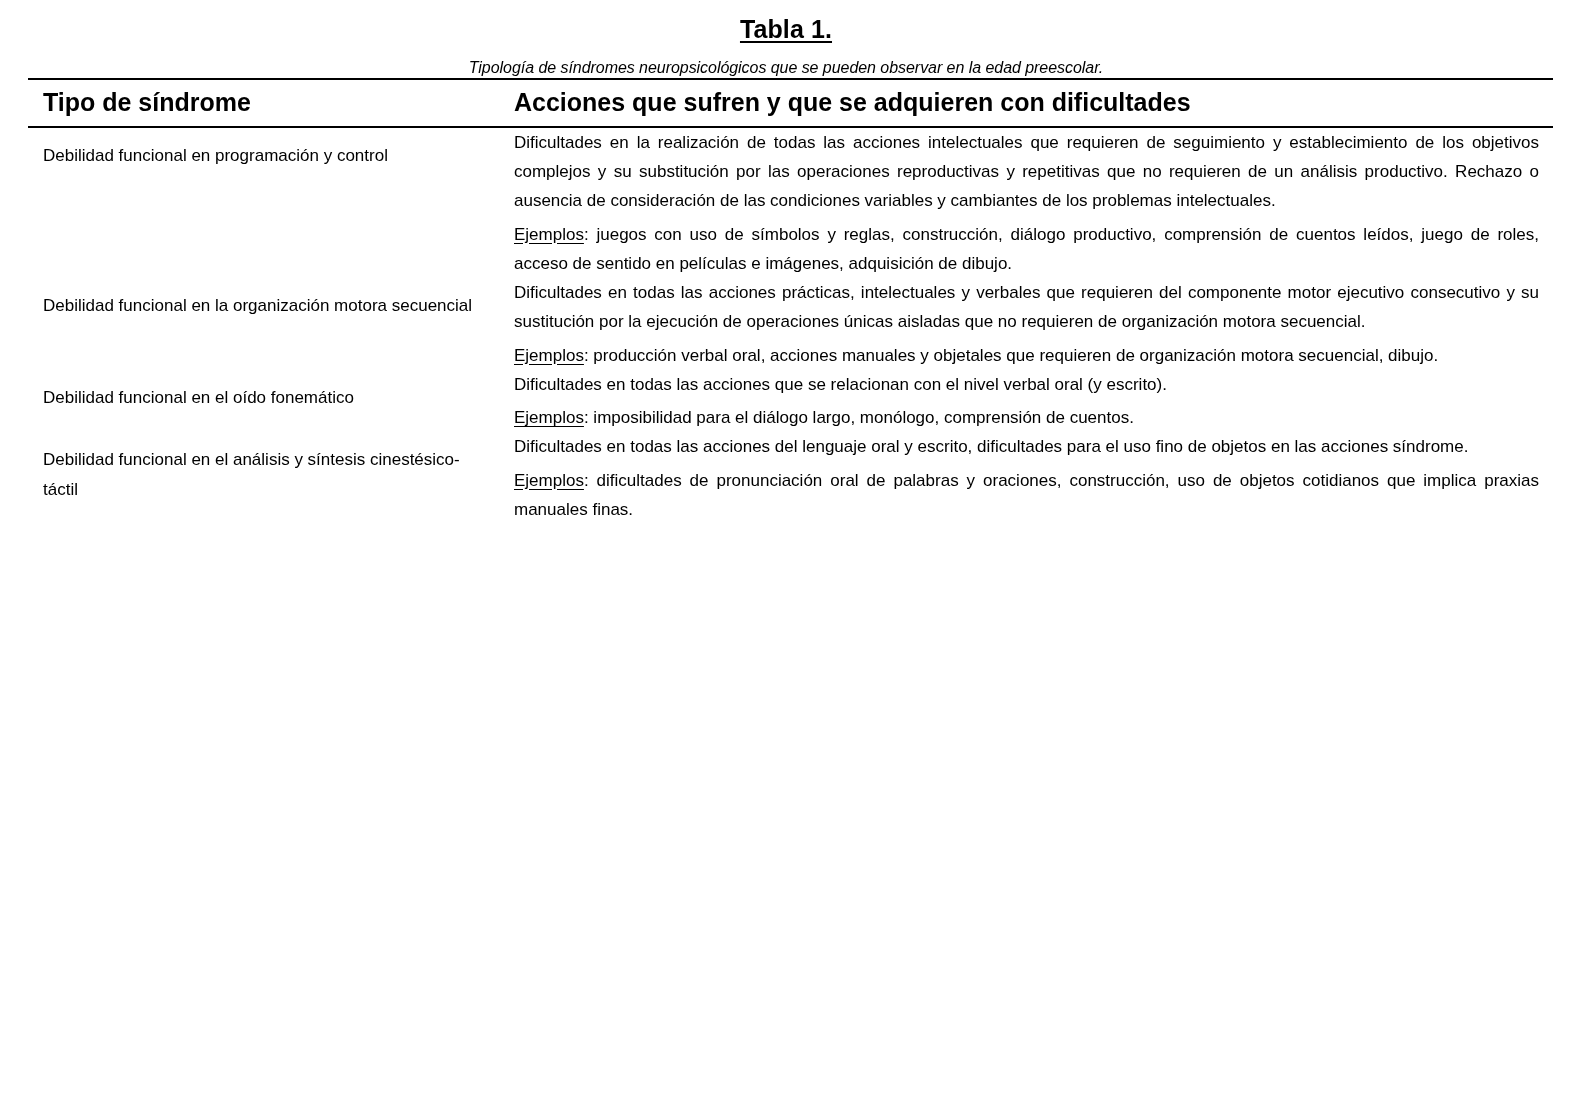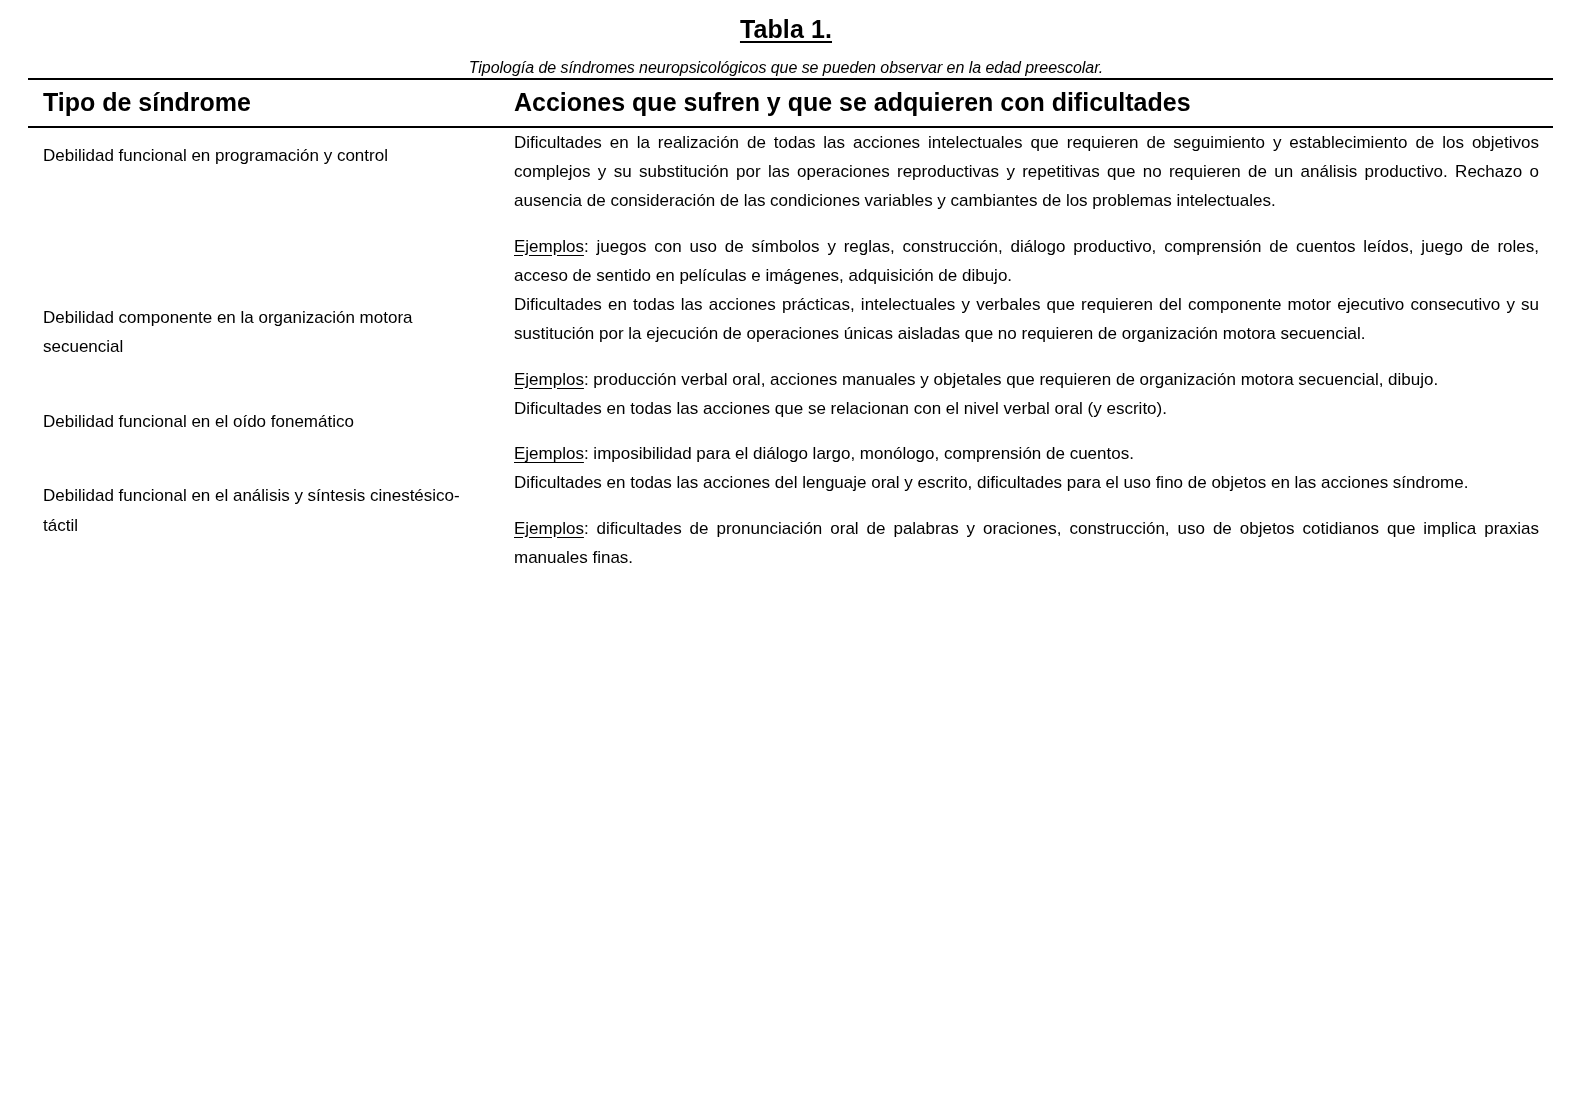--- a/index.html
+++ b/index.html
@@ -95,21 +95,21 @@
   }
 
   .para {
     text-align: justify;
     text-justify: inter-word;
     line-height: 1.72;
     margin: 0;
     hyphens: none;
   }
   .para.tight { line-height: 1.72; }
-  .para + .para { margin-top: 16px; }
+  .para + .para { margin-top: 4px; }
 
   .ejemplos {
     text-decoration: underline;
     text-underline-offset: 3px;
   }
 
   .rowspacer { height: 46px; }
   .rowspacer-sm { height: 44px; }
 </style>
 </head>
@@ -145,21 +145,21 @@
             <p class="para"><span class="ejemplos">Ejemplos</span><span>: juegos con uso de símbolos y reglas, construcción, diálogo productivo, comprensión de cuentos leídos, juego de roles, acceso de sentido en películas e imágenes, adquisición de dibujo.</span></p>
           </td>
         </tr>
         <tr class="row-gap">
           <td class="rowspacer"></td>
           <td class="rowspacer"></td>
         </tr>
 
         <tr>
           <td class="td-type">
-            <div class="type-line">Debilidad componente en la organización motora secuencial</div>
+            <div class="type-line">Debilidad funcional en la organización motora secuencial</div>
           </td>
           <td class="td-desc">
             <p class="para">Dificultades en todas las acciones prácticas, intelectuales y verbales que requieren del componente motor ejecutivo consecutivo y su sustitución por la ejecución de operaciones únicas aisladas que no requieren de organización motora secuencial.</p>
             <p class="para"><span class="ejemplos">Ejemplos</span><span>: producción verbal oral, acciones manuales y objetales que requieren de organización motora secuencial, dibujo.</span></p>
           </td>
         </tr>
         <tr class="row-gap">
           <td class="rowspacer-sm"></td>
           <td class="rowspacer-sm"></td>
         </tr>

